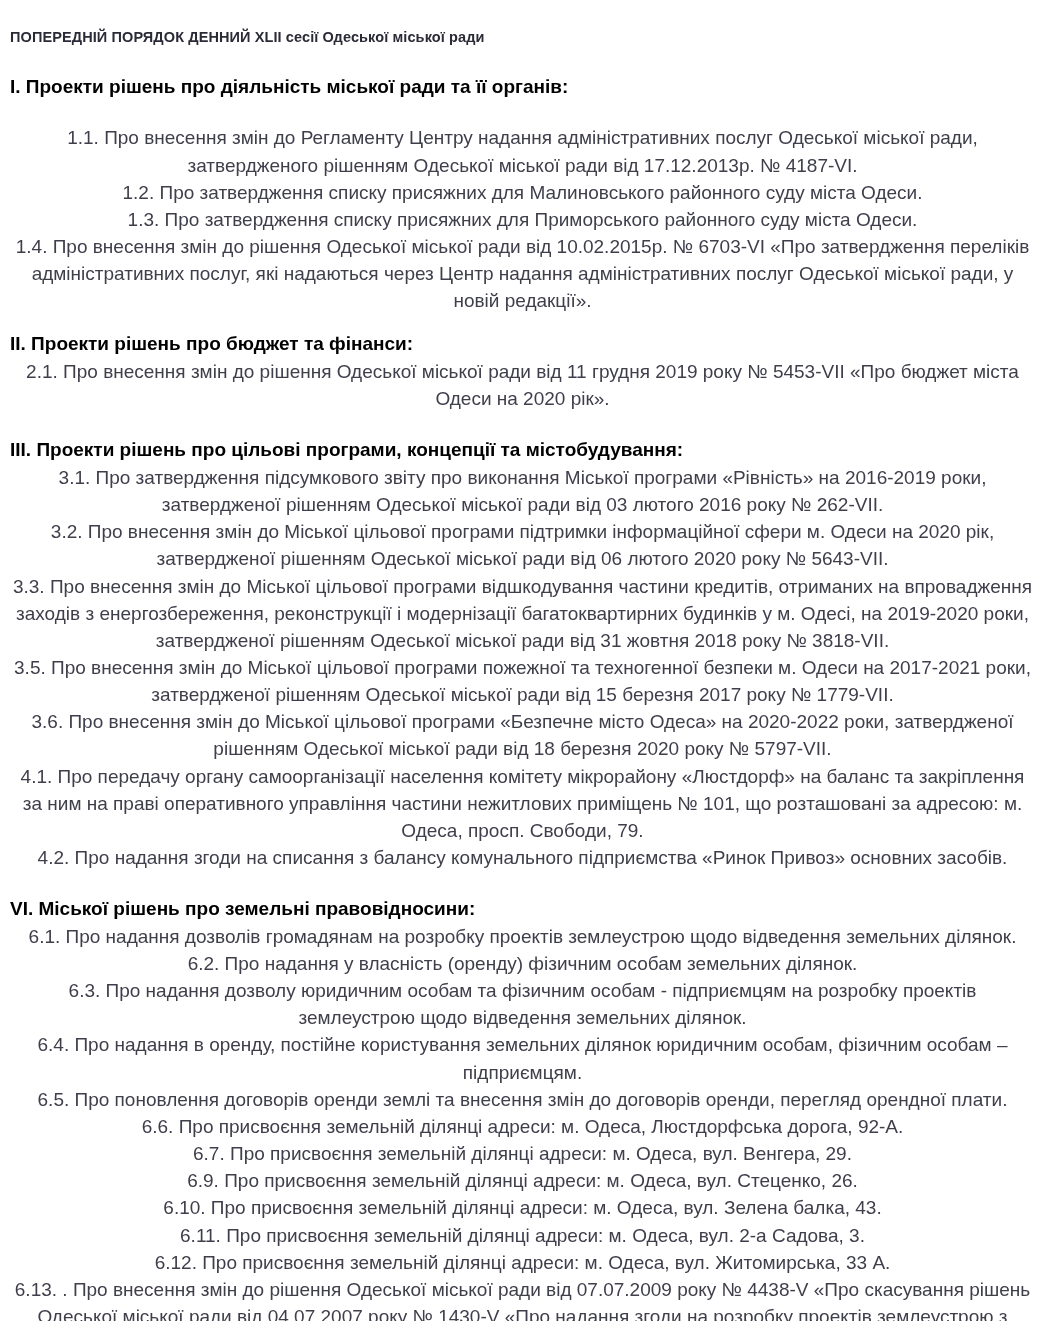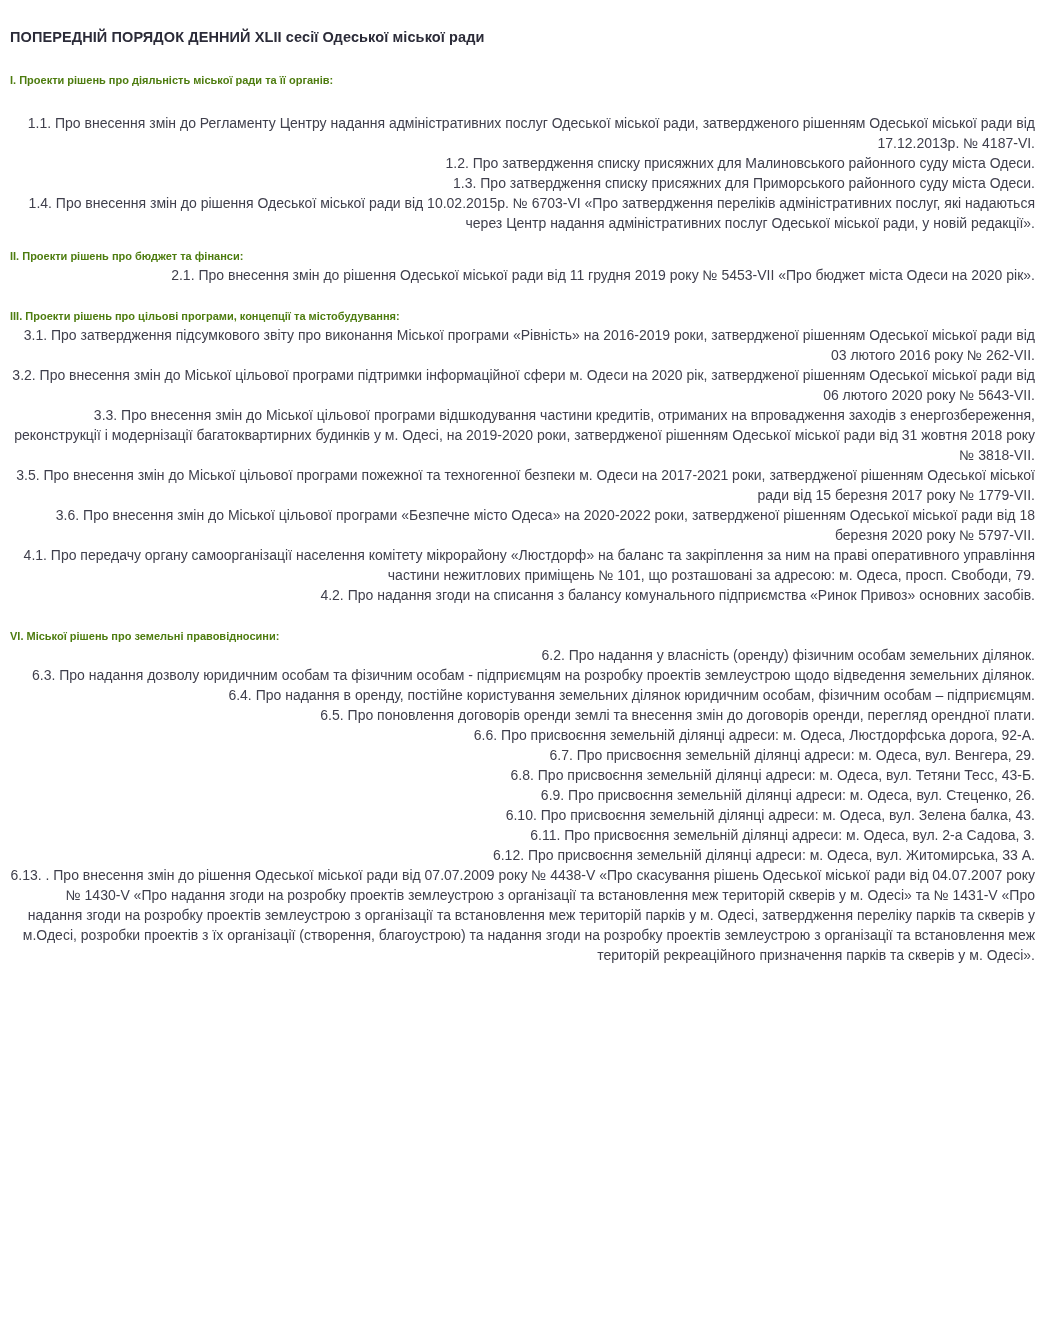--- a/index.html
+++ b/index.html
@@ -21,33 +21,33 @@
   }
   .doc-title {
     font-size: 14.5px;
     font-weight: bold;
     color: #2b2b38;
     letter-spacing: 0.1px;
     margin: 0 0 26px 0;
     line-height: 1.3;
   }
   .section-heading {
-    font-size: 11px;
+    font-size: 19px;
     font-weight: bold;
-    color: #4d7c0f;
+    color: #000000;
     margin: 0;
     line-height: 1.45;
   }
   .para {
-    font-size: 14px;
+    font-size: 19px;
     font-weight: normal;
     color: #3f3f4c;
     margin: 0;
     line-height: 1.43;
-    text-align: right;
+    text-align: center;
   }
   .spacer-24 { height: 24px; }
   .spacer-16 { height: 16px; }
 </style>
 </head>
 <body>
 
 <div class="page">
 
   <h1 class="doc-title">ПОПЕРЕДНІЙ ПОРЯДОК ДЕННИЙ XLII сесії Одеської міської ради</h1>
@@ -81,27 +81,27 @@
 
   <div class="section">
     <p class="para">4.1. Про передачу органу самоорганізації населення комітету мікрорайону «Люстдорф» на баланс та закріплення за ним на праві оперативного управління частини нежитлових приміщень № 101, що розташовані за адресою: м. Одеса, просп. Свободи, 79.</p>
     <p class="para">4.2. Про надання згоди на списання з балансу комунального підприємства «Ринок Привоз» основних засобів.</p>
   </div>
 
   <div class="spacer-24"></div>
 
   <div class="section">
     <p class="section-heading">VI. Міської рішень про земельні правовідносини:</p>
+    <p class="para">6.1. Про надання дозволів громадянам на розробку проектів землеустрою щодо відведення земельних ділянок.</p>
     <p class="para">6.2. Про надання у власність (оренду) фізичним особам земельних ділянок.</p>
     <p class="para">6.3. Про надання дозволу юридичним особам та фізичним особам - підприємцям на розробку проектів землеустрою щодо відведення земельних ділянок.</p>
     <p class="para">6.4. Про надання в оренду, постійне користування земельних ділянок юридичним особам, фізичним особам – підприємцям.</p>
     <p class="para">6.5. Про поновлення договорів оренди землі та внесення змін до договорів оренди, перегляд орендної плати.</p>
     <p class="para">6.6. Про присвоєння земельній ділянці адреси: м. Одеса, Люстдорфська дорога, 92-А.</p>
     <p class="para">6.7. Про присвоєння земельній ділянці адреси: м. Одеса, вул. Венгера, 29.</p>
-    <p class="para">6.8. Про присвоєння земельній ділянці адреси: м. Одеса, вул. Тетяни Тесс, 43-Б.</p>
     <p class="para">6.9. Про присвоєння земельній ділянці адреси: м. Одеса, вул. Стеценко, 26.</p>
     <p class="para">6.10. Про присвоєння земельній ділянці адреси: м. Одеса, вул. Зелена балка, 43.</p>
     <p class="para">6.11. Про присвоєння земельній ділянці адреси: м. Одеса, вул. 2-а Садова, 3.</p>
     <p class="para">6.12. Про присвоєння земельній ділянці адреси: м. Одеса, вул. Житомирська, 33 А.</p>
     <p class="para">6.13. . Про внесення змін до рішення Одеської міської ради від 07.07.2009 року № 4438-V «Про скасування рішень Одеської міської ради від 04.07.2007 року № 1430-V «Про надання згоди на розробку проектів землеустрою з організації та встановлення меж територій скверів у м. Одесі» та № 1431-V «Про надання згоди на розробку проектів землеустрою з організації та встановлення меж територій парків у м. Одесі, затвердження переліку парків та скверів у м.Одесі, розробки проектів з їх організації (створення, благоустрою) та надання згоди на розробку проектів землеустрою з організації та встановлення меж територій рекреаційного призначення парків та скверів у м. Одесі».</p>
   </div>
 
 </div>
 
 </body></html>

